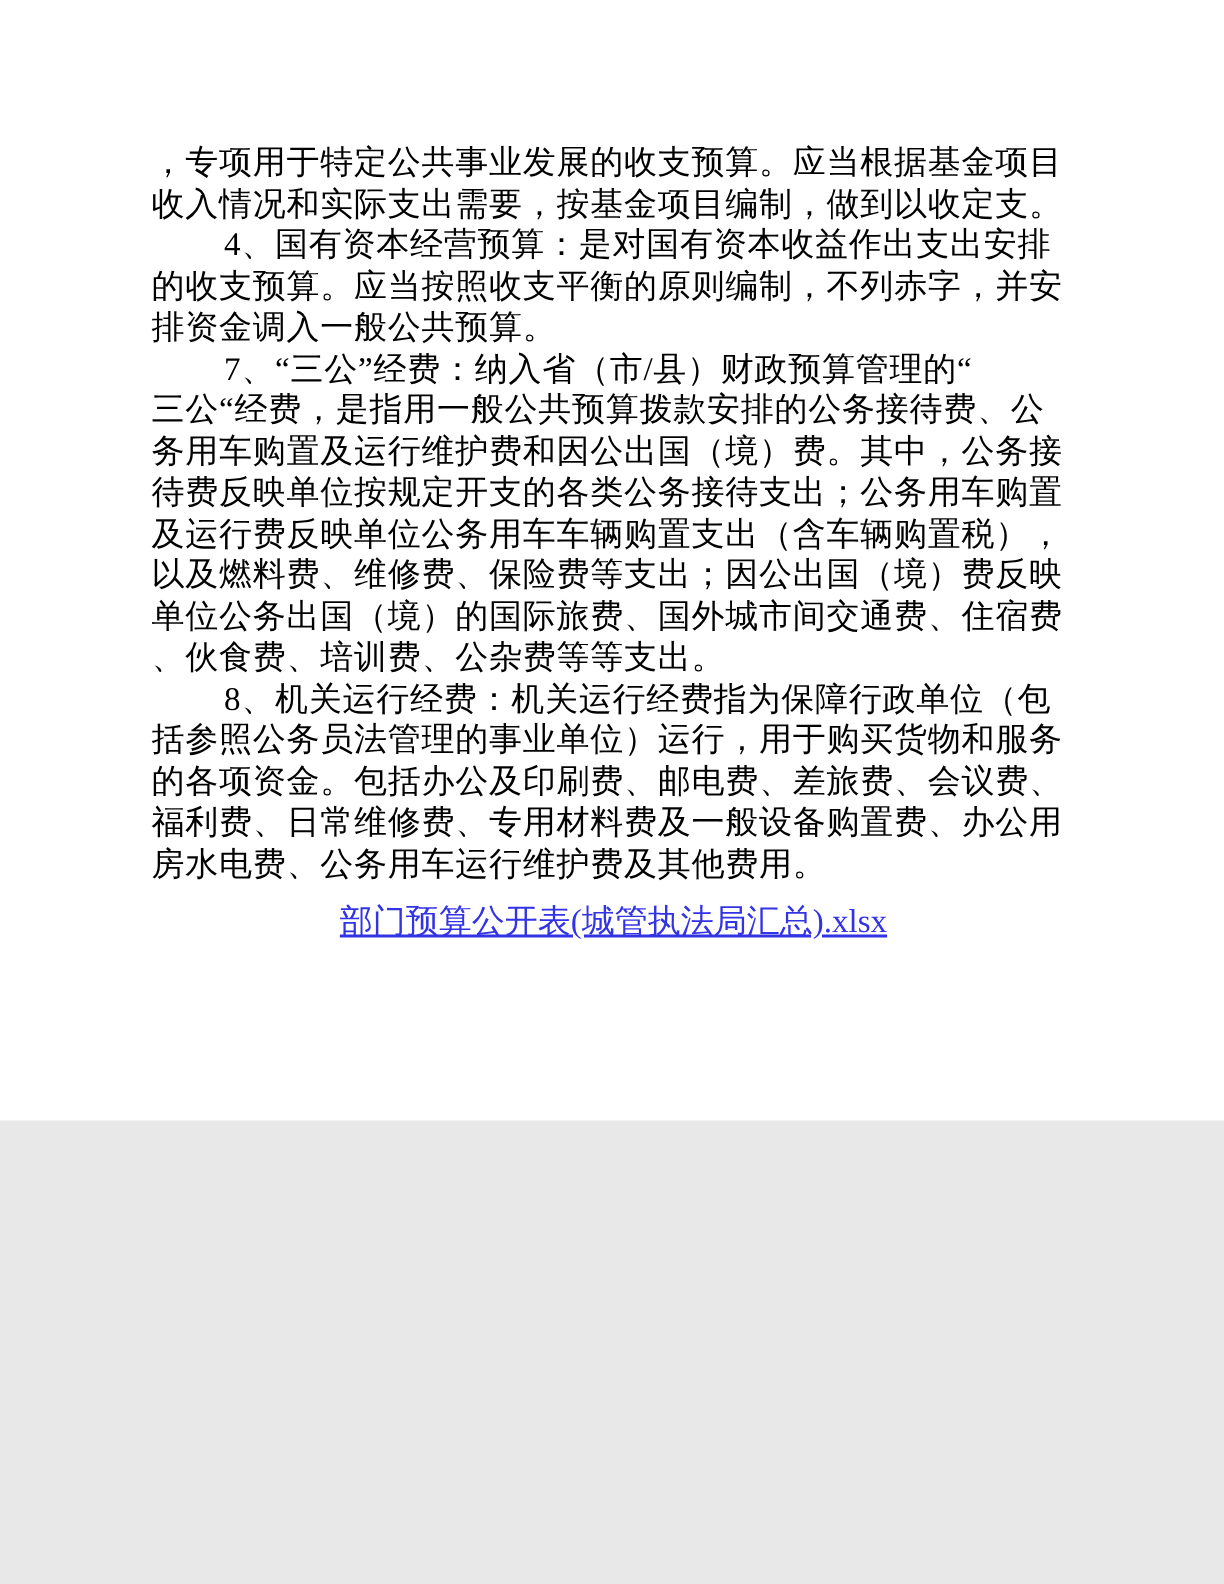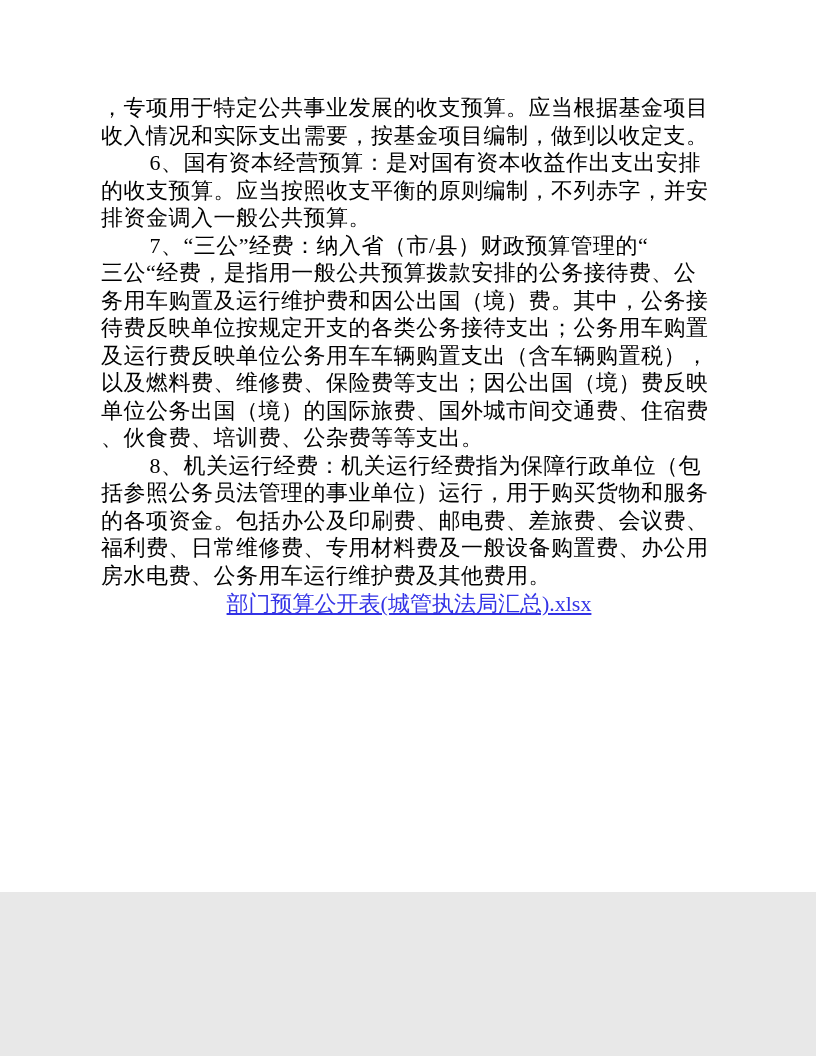--- a/index.html
+++ b/index.html
@@ -3,21 +3,21 @@
 <meta charset="utf-8">
 <style>
   html, body { margin: 0; padding: 0; }
   body {
     width: 816px; height: 1056px;
     background: #e8e8e8;
     font-family: "Liberation Serif", "DejaVu Serif", serif;
   }
   .page {
     position: relative;
-    width: 816px; height: 892px;
+    width: 816px; height: 747px;
     background: #ffffff;
     overflow: hidden;
     color: #000000;
   }
   .content {
     position: absolute;
     left: 101px; top: 94px;
     width: 616px;
   }
   .para {
@@ -31,39 +31,39 @@
   .para.indent { text-indent: 2.2em; }
   .section-heading {
     margin: 76px 0 0 0;
     font-size: 28px;
     line-height: 36px;
     font-weight: bold;
     text-align: center;
     letter-spacing: 1px;
   }
   .link-line {
-    margin-top: 0;
+    margin-top: 10px;
     text-align: center;
     font-size: 22px;
     line-height: 30px;
   }
   a.attachment {
     color: #3333e6;
     text-decoration: underline;
     cursor: pointer;
   }
 </style>
 </head>
 <body>
 
 <div class="page">
   <div class="content">
     <p class="para">，专项用于特定公共事业发展的收支预算。应当根据基金项目
 收入情况和实际支出需要，按基金项目编制，做到以收定支。</p>
-    <p class="para indent">6、国有资本经营预算：是对国有资本收益作出支出安排
+    <p class="para indent">4、国有资本经营预算：是对国有资本收益作出支出安排
 的收支预算。应当按照收支平衡的原则编制，不列赤字，并安
 排资金调入一般公共预算。</p>
     <p class="para indent">7、“三公”经费：纳入省（市/县）财政预算管理的“
 三公“经费，是指用一般公共预算拨款安排的公务接待费、公
 务用车购置及运行维护费和因公出国（境）费。其中，公务接
 待费反映单位按规定开支的各类公务接待支出；公务用车购置
 及运行费反映单位公务用车车辆购置支出（含车辆购置税），
 以及燃料费、维修费、保险费等支出；因公出国（境）费反映
 单位公务出国（境）的国际旅费、国外城市间交通费、住宿费
 、伙食费、培训费、公杂费等等支出。</p>

